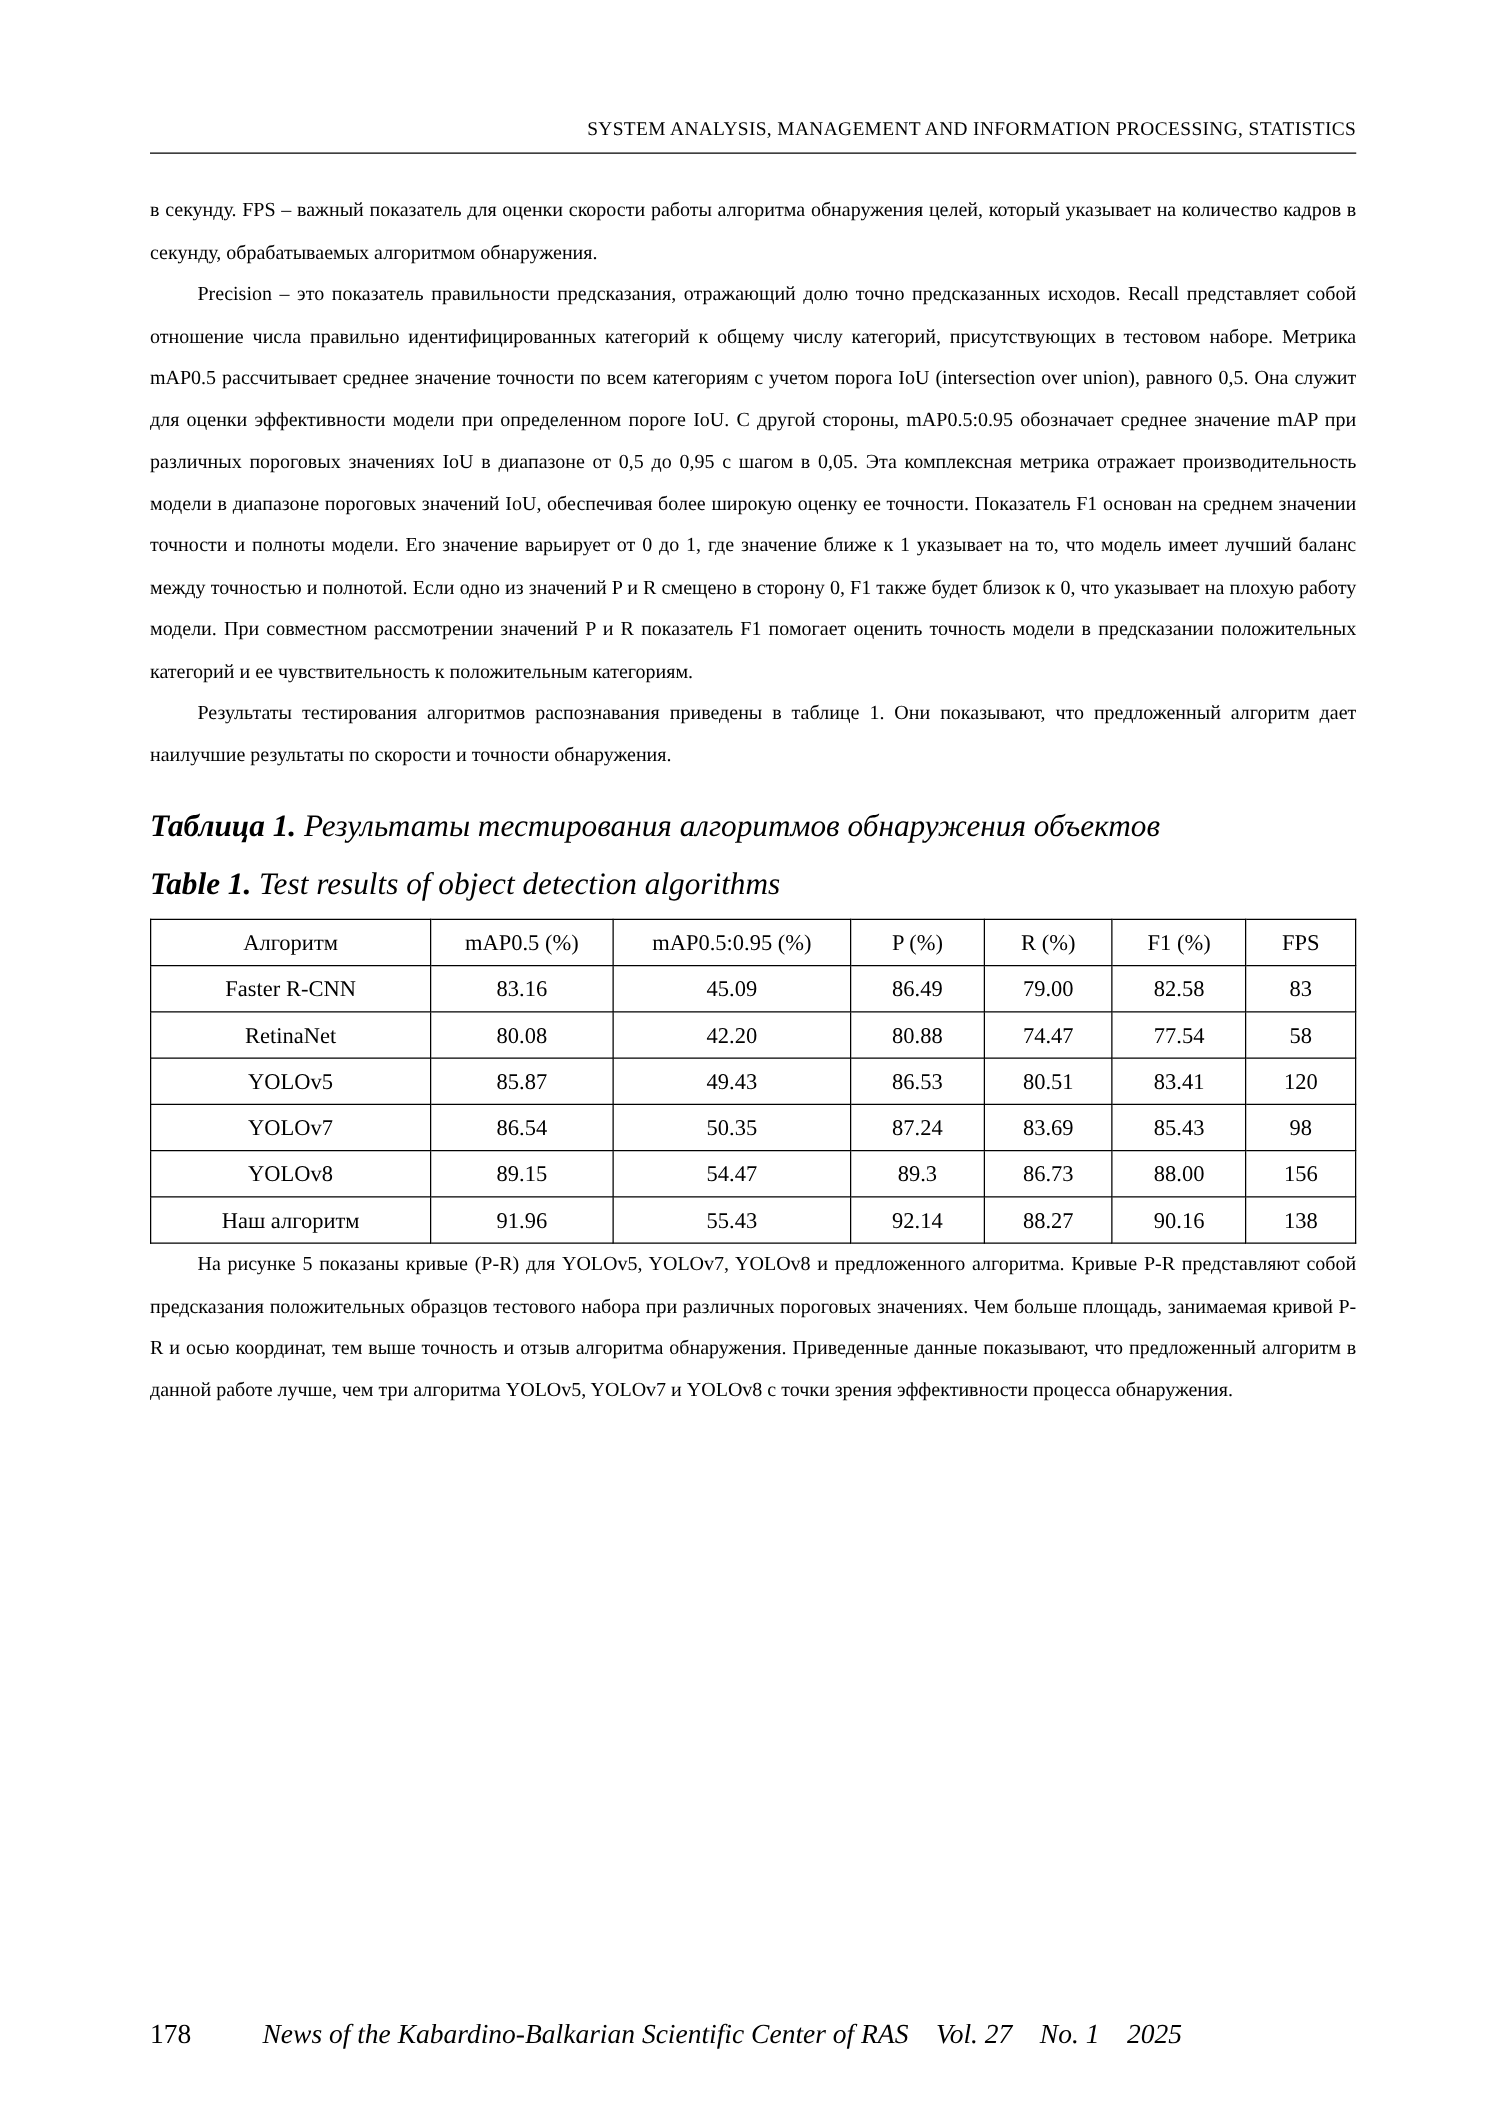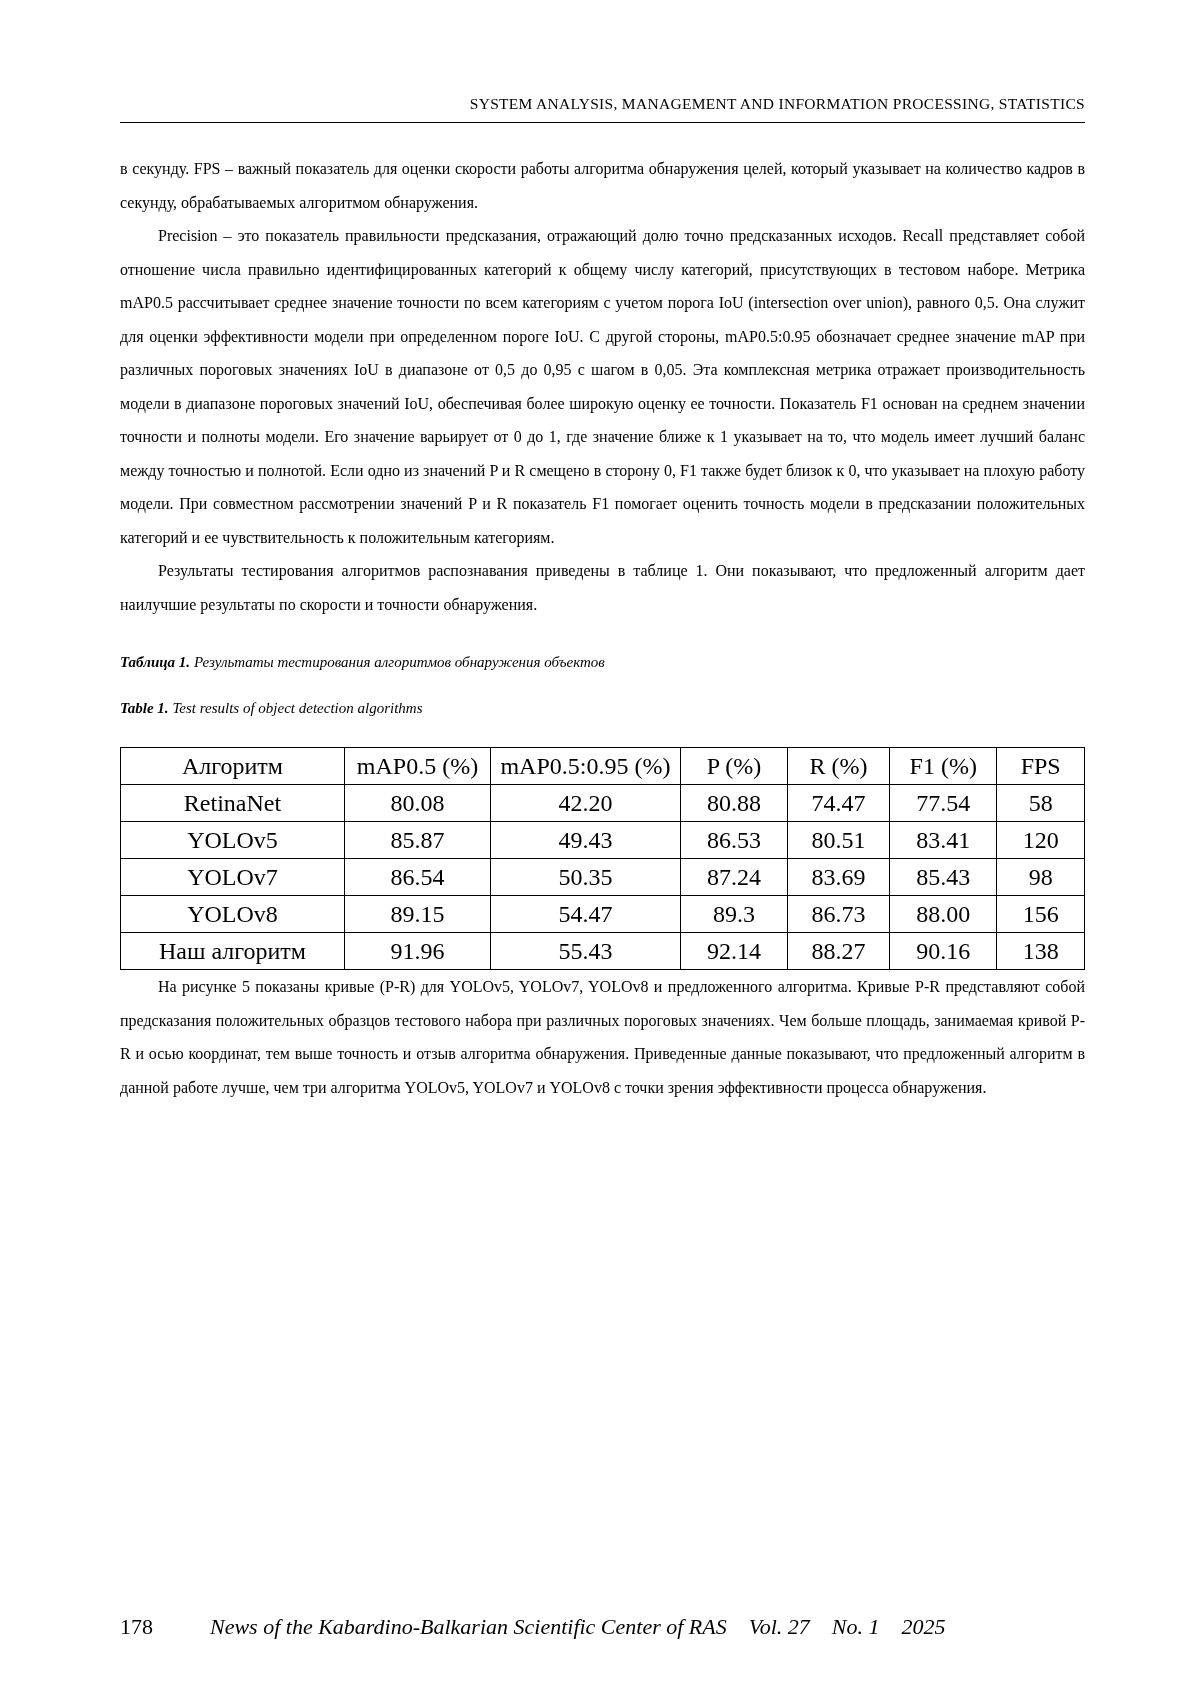--- a/index.html
+++ b/index.html
@@ -24,30 +24,30 @@
     white-space: nowrap;
   }
   .body-text { margin-top: 29px; }
   .para {
     font-size: 16px;
     line-height: 33.5px;
     text-align: justify;
     text-indent: 38px;
   }
   .para.no-indent { text-indent: 0; }
-  .caption { font-size: 15px; line-height: 30px; }
+  .caption { font-size: 25px; line-height: 30px; }
   .caption-ru { margin-top: 26px; }
   .caption-en { margin-top: 16px; }
   .caption .cap-label { font-weight: bold; font-style: italic; }
   .caption .cap-text { font-style: italic; }
   .results-table {
     width: 100%;
     border-collapse: collapse;
-    margin-top: 24px;
-    font-size: 24px;
+    margin-top: 12px;
+    font-size: 18px;
   }
   .results-table th, .results-table td {
     border: 1.5px solid #000;
     text-align: center;
     vertical-align: middle;
     font-weight: normal;
     padding: 4px 4px;
     height: 37px;
   }
   .results-table th:nth-child(1), .results-table td:nth-child(1) { width: 23%; }
@@ -99,20 +99,29 @@
             <th>mAP0.5 (%)</th>
             <th>mAP0.5:0.95 (%)</th>
             <th>P (%)</th>
             <th>R (%)</th>
             <th>F1 (%)</th>
             <th>FPS</th>
           </tr>
       </thead>
       <tbody>
           <tr>
+            <td>Faster R-CNN</td>
+            <td>83.16</td>
+            <td>45.09</td>
+            <td>86.49</td>
+            <td>79.00</td>
+            <td>82.58</td>
+            <td>83</td>
+          </tr>
+          <tr>
             <td>RetinaNet</td>
             <td>80.08</td>
             <td>42.20</td>
             <td>80.88</td>
             <td>74.47</td>
             <td>77.54</td>
             <td>58</td>
           </tr>
           <tr>
             <td>YOLOv5</td>

